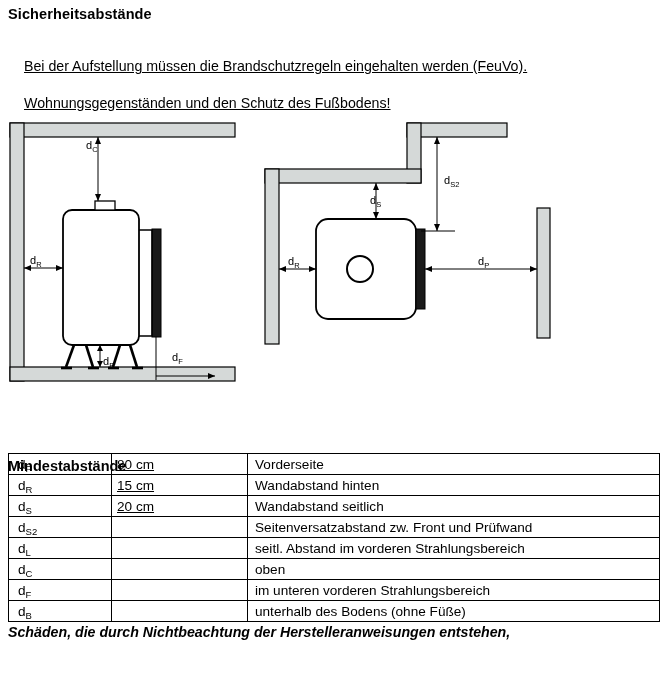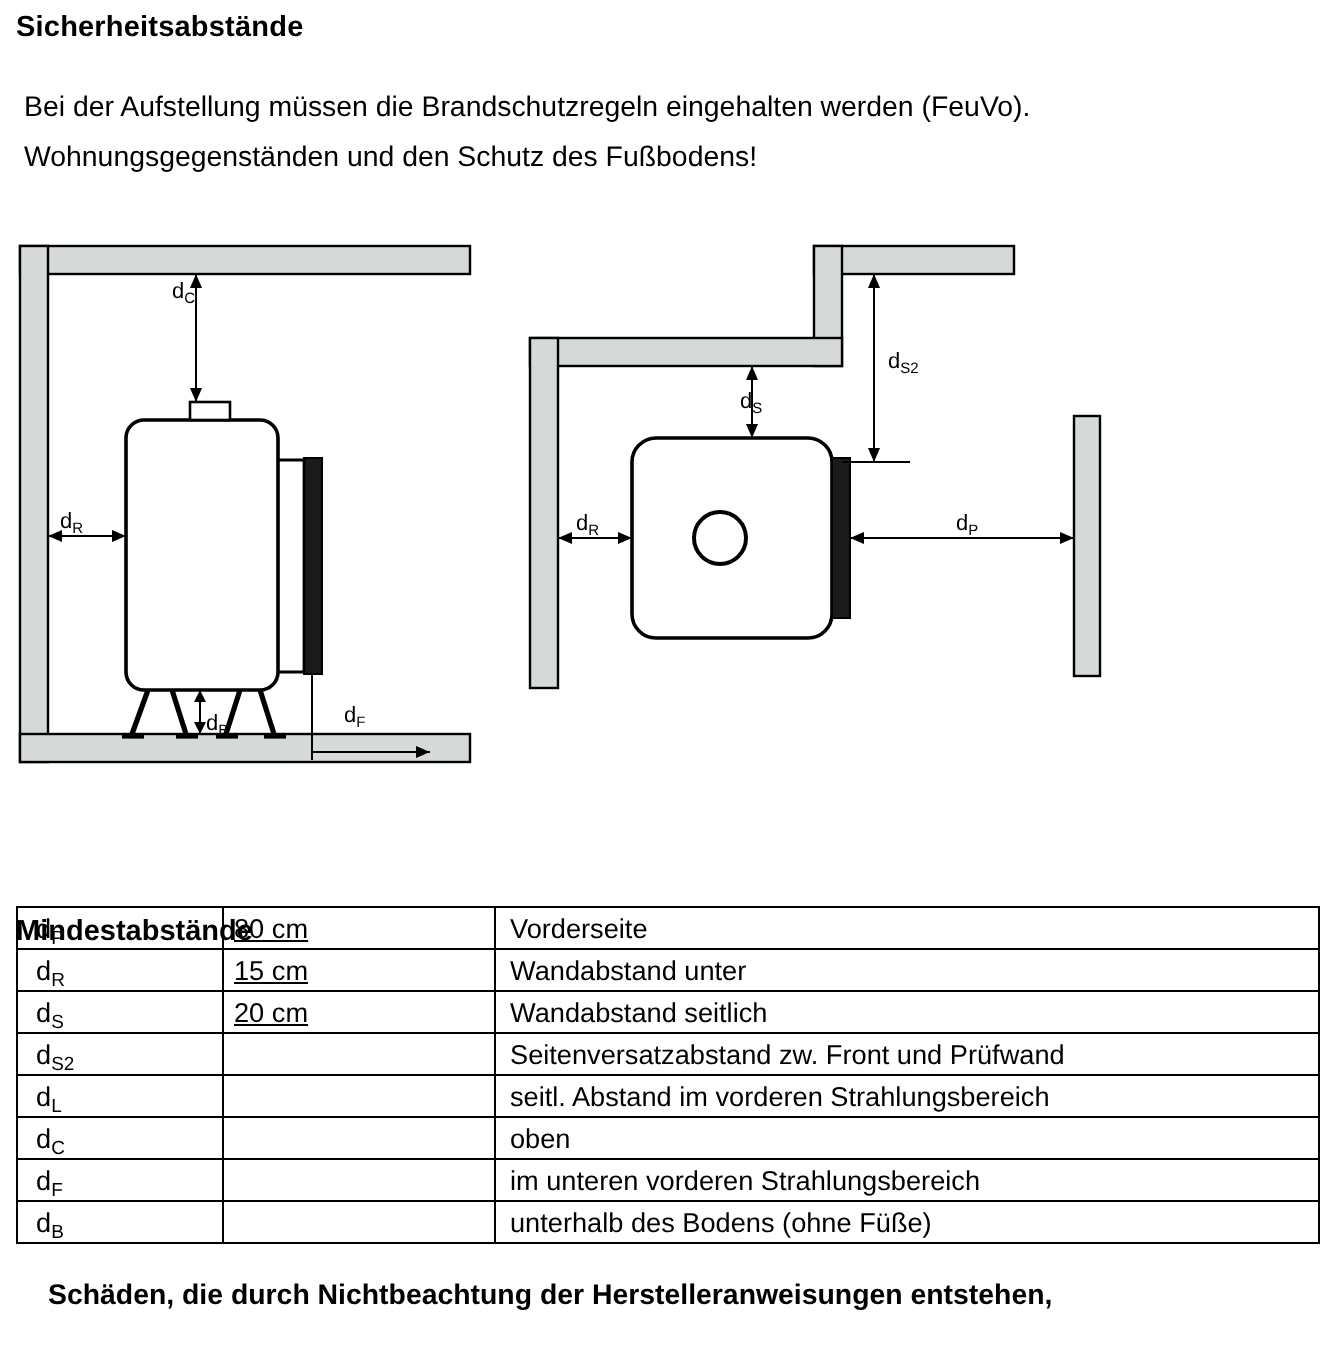--- a/index.html
+++ b/index.html
@@ -31,21 +31,22 @@
   }
   .intro {
     position: absolute;
     left: 8px;
     top: 40px;
     width: 650px;
     font-size: 14.2px;
     line-height: 20.5px;
   }
   .intro p {
-    margin: 4px;
+    margin: 16px;
+    text-decoration: underline;
   }
   .figure {
     position: absolute;
     left: 0px;
     top: 118px;
     width: 669px;
     height: 280px;
   }
   .subtitle {
     position: absolute;
@@ -90,21 +91,21 @@
   }
   .warning {
     position: absolute;
     left: 8px;
     top: 622px;
     width: 650px;
     font-size: 14.2px;
     font-weight: bold;
     line-height: 20.5px;
   }
-  .warning p { margin: 16px; }
+  .warning p { margin: 0; font-style: italic; }
 </style>
 </head>
 <body>
 
 <div class="page">
 
   <div class="title">Sicherheitsabstände</div>
 
   <div class="intro">
     <p>Bei der Aufstellung müssen die Brandschutzregeln eingehalten werden (FeuVo).</p>
@@ -208,21 +209,21 @@
   <table class="dims">
     <tbody>
       <tr>
         <td class="col-sym"><span>d</span><sub>P</sub></td>
         <td class="col-val">80 cm</td>
         <td class="col-desc">Vorderseite</td>
       </tr>
       <tr>
         <td class="col-sym"><span>d</span><sub>R</sub></td>
         <td class="col-val">15 cm</td>
-        <td class="col-desc">Wandabstand unter</td>
+        <td class="col-desc">Wandabstand hinten</td>
       </tr>
       <tr>
         <td class="col-sym"><span>d</span><sub>S</sub></td>
         <td class="col-val">20 cm</td>
         <td class="col-desc">Wandabstand seitlich</td>
       </tr>
       <tr>
         <td class="col-sym"><span>d</span><sub>S2</sub></td>
         <td class="col-val"></td>
         <td class="col-desc">Seitenversatzabstand zw. Front und Prüfwand</td>

